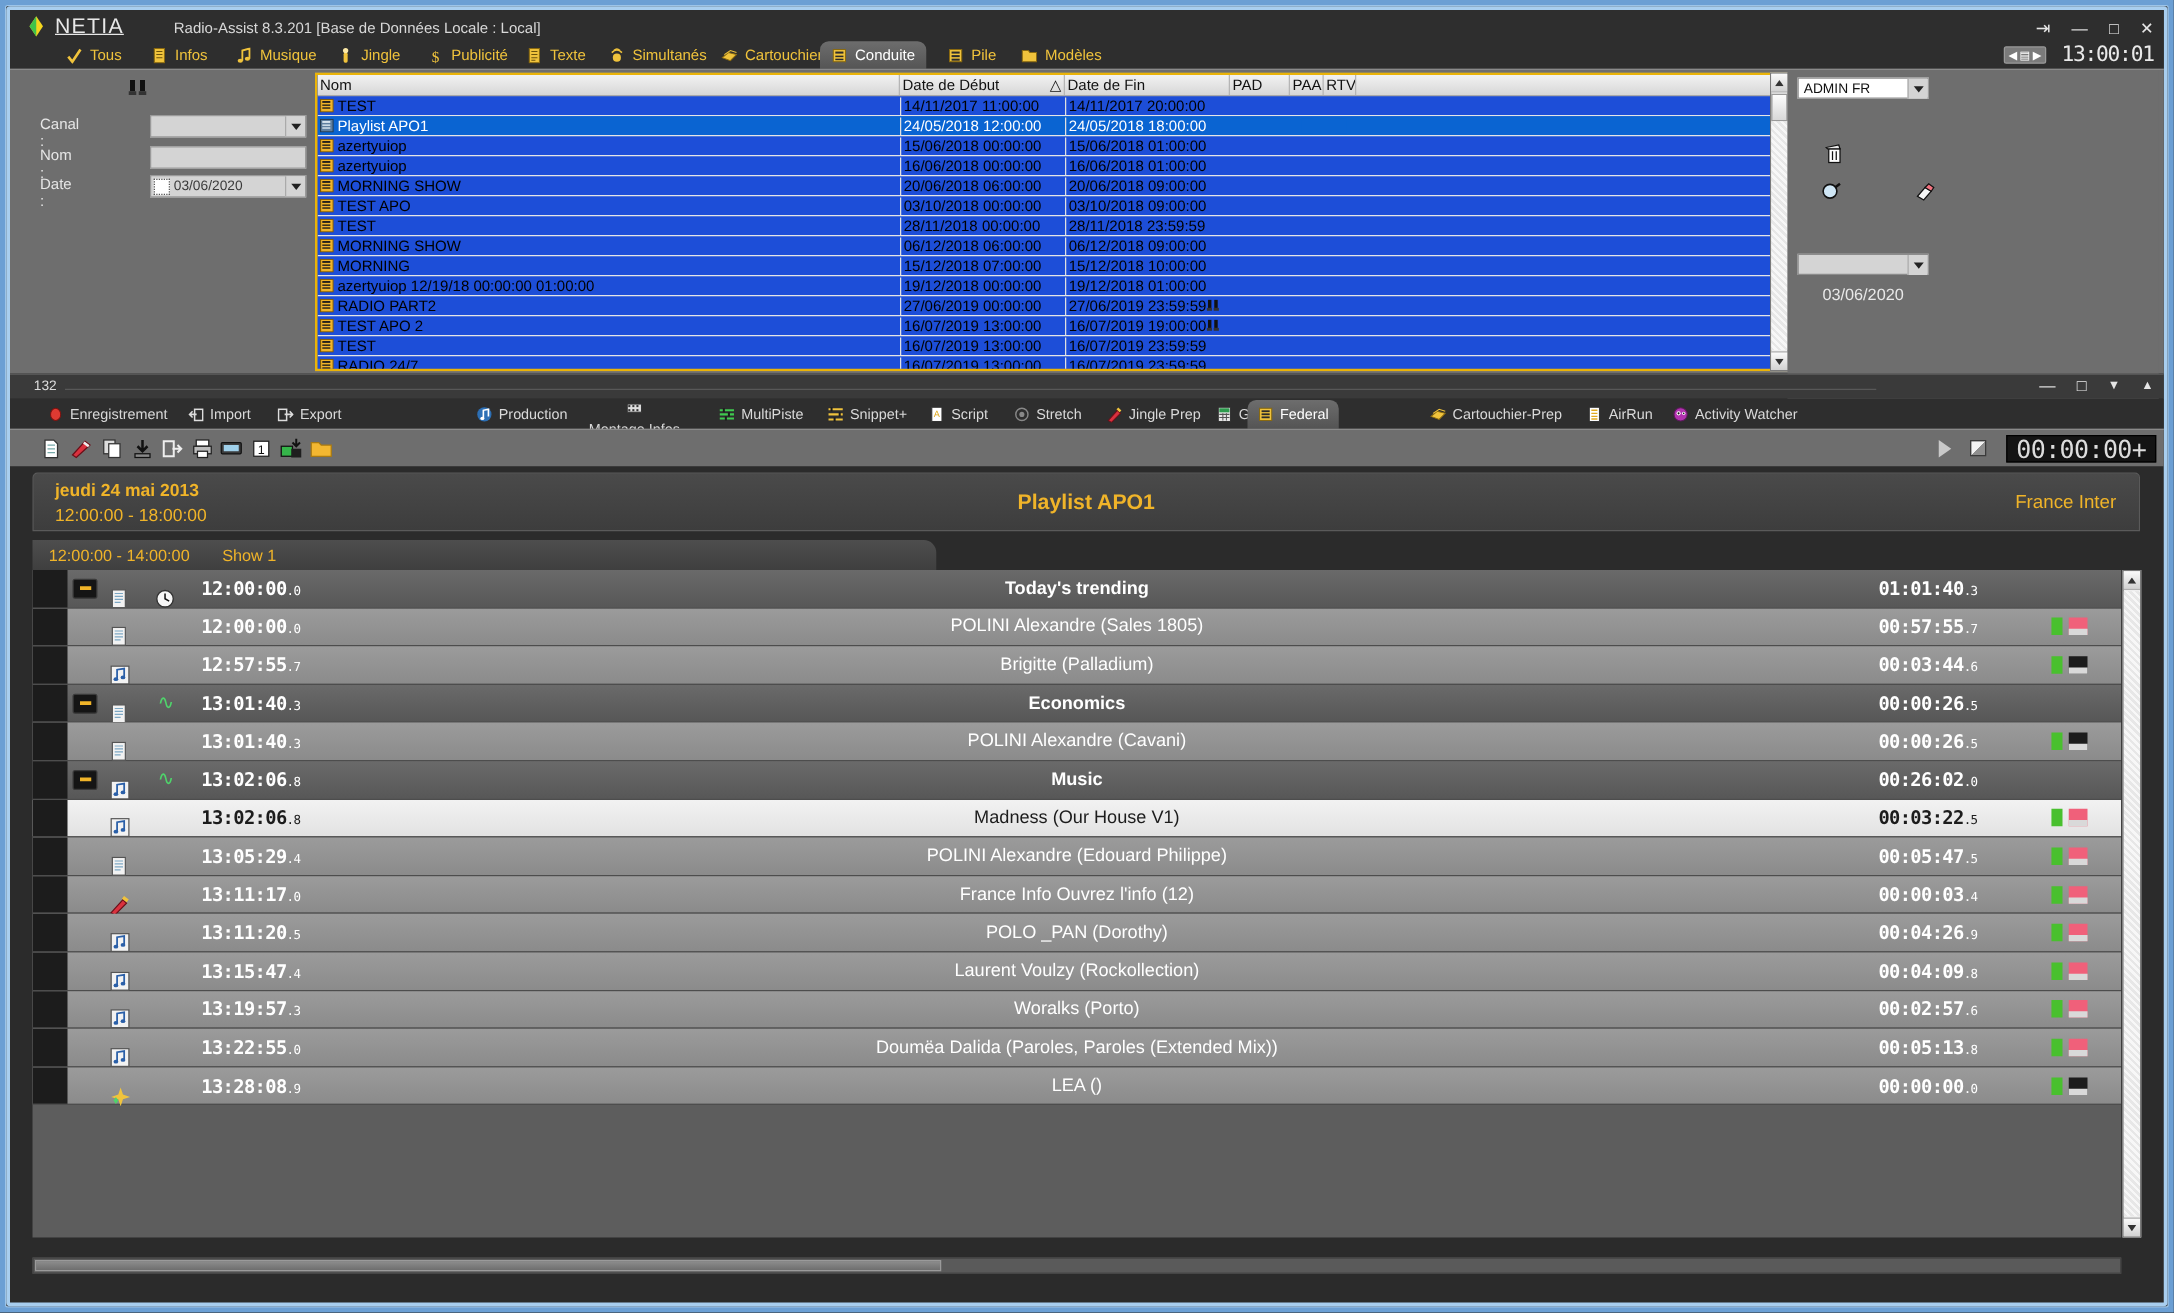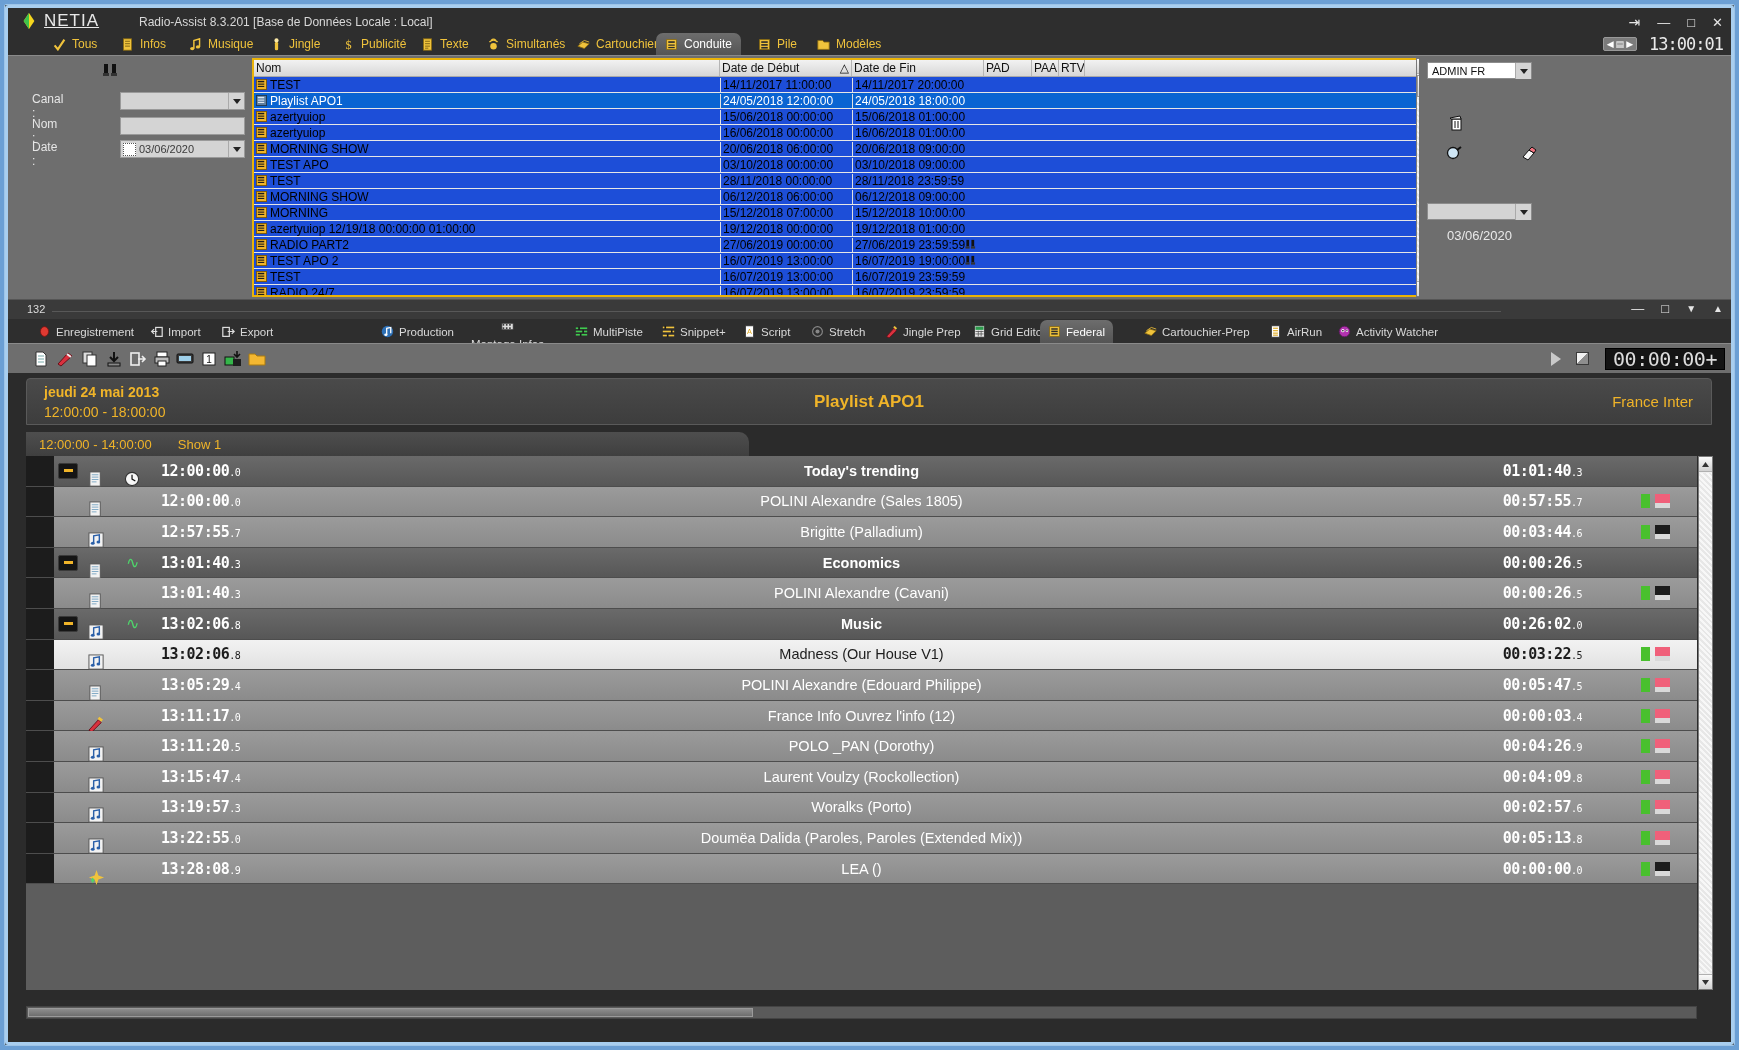--- a/index.html
+++ b/index.html
@@ -156,21 +156,21 @@
   .sb-btn { height:15px; background:linear-gradient(180deg,#fafafa,#d2d2d2);
             border-bottom:1px solid #b0b0b0; display:flex; align-items:center; justify-content:center;}
   .sb-btn.bot { border-top:1px solid #b0b0b0; border-bottom:none; position:absolute; bottom:0; left:0; right:0;}
   .sb-thumb { position:absolute; top:16px; left:0; right:0; height:22px;
               background:linear-gradient(180deg,#fcfcfc,#d8d8d8); border:1px solid #9a9a9a;}
   .sb-track { position:absolute; top:38px; bottom:16px; left:0; right:0;
               background:repeating-linear-gradient(45deg,#e7e7e7 0 2px,#f7f7f7 2px 4px);}
 
   
   #right-col {
-    position:absolute; right:15px; top:0; width:297px; height:279px;
+    position:absolute; right:4px; top:0; width:297px; height:279px;
     background:#6e6e6e;
   }
   #admin-sel {
     position:absolute; left:8px; top:6px; width:105px; height:17px;
     background:#fff; border:1px solid #8c8c8c; display:flex; align-items:center;
   }
   #admin-sel .txt { font-size:11px; color:#111; padding-left:4px; }
   .rc-ico { position:absolute; width:18px; height:18px; }
   #blank-sel {
     position:absolute; left:8px; top:147px; width:105px; height:17px;
@@ -988,21 +988,21 @@
           <rect x="3" y="2" width="10" height="4" fill="#2d9b4d"></rect>
           <g stroke="#555">
             <line x1="3" y1="8" x2="13" y2="8"></line>
             <line x1="3" y1="11" x2="13" y2="11"></line>
             <line x1="6.5" y1="7" x2="6.5" y2="14"></line>
             <line x1="10" y1="7" x2="10" y2="14"></line>
           </g>
         </svg>
         <span>Grid Editor</span>
       </div>
-      <div class="mod-tab active" style="left: 1032px; justify-content: space-between;">
+      <div class="mod-tab active" style="left: 990px; justify-content: space-between;">
         <svg class="cat-ico" width="13" height="13" viewBox="0 0 16 16">
           <rect x="2" y="2" width="12" height="12" fill="#f0c33c" stroke="#8a6a10"></rect>
           <g fill="#2b2b2b">
             <rect x="4" y="4" width="8" height="1.8"></rect>
             <rect x="4" y="7" width="8" height="1.8"></rect>
             <rect x="4" y="10" width="8" height="1.8"></rect>
           </g>
         </svg>
         <span>Federal</span>
       </div>

